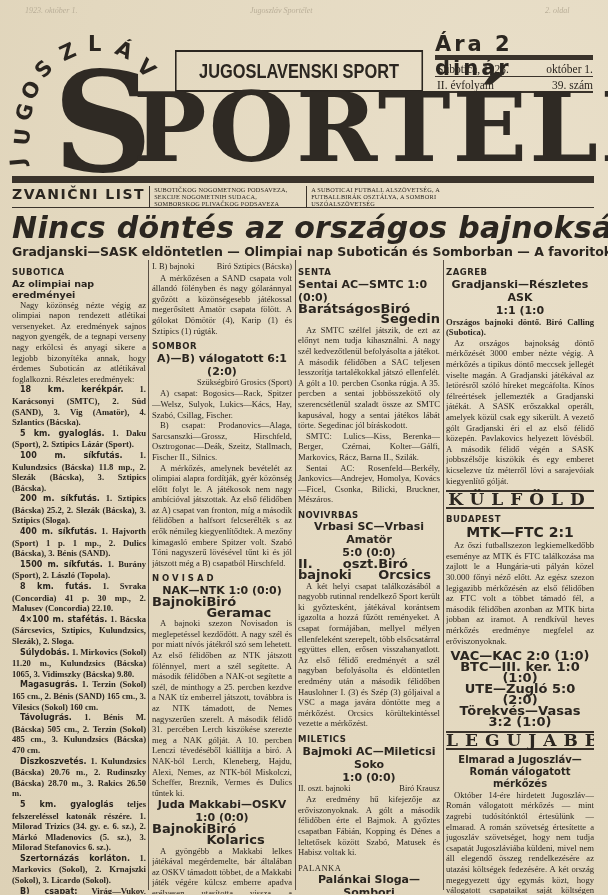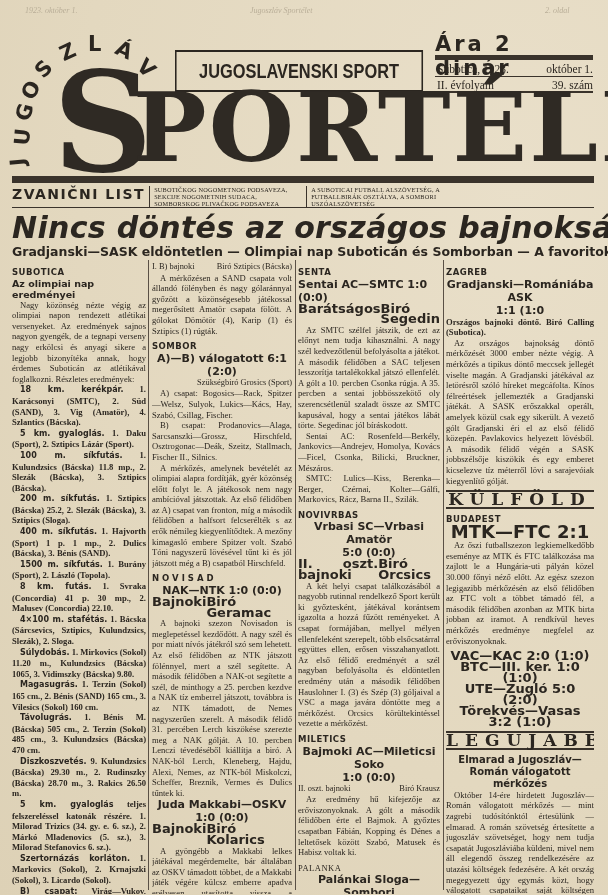--- a/index.html
+++ b/index.html
@@ -136,21 +136,21 @@
       <p class="res"><b>5 km. gyaloglás.</b> <span>1. Daku (Sport), 2. Sztipics Lázár (Sport).</span></p>
       <p class="res"><b>100 m. síkfutás.</b> <span>1. Kulundzsics (Bácska) 11.8 mp., 2. Slezák (Bácska), 3. Sztipics (Bácska).</span></p>
       <p class="res"><b>200 m. síkfutás.</b> <span>1. Sztipics (Bácska) 25.2, 2. Slezák (Bácska), 3. Sztipics (Sloga).</span></p>
       <p class="res"><b>400 m. síkfutás.</b> <span>1. Hajvorth (Sport) 1 p. 1 mp., 2. Dulics (Bácska), 3. Bénis (SAND).</span></p>
       <p class="res"><b>1500 m. síkfutás.</b> <span>1. Burány (Sport), 2. László (Topola).</span></p>
       <p class="res"><b>8 km. futás.</b> <span>1. Svraka (Concordia) 41 p. 30 mp., 2. Malusev (Concordia) 22.10.</span></p>
       <p class="res"><b>4×100 m. stafétás.</b> <span>1. Bácska (Sárcsevics, Sztipics, Kulundzsics, Slezák), 2. Sloga.</span></p>
       <p class="res"><b>Súlydobás.</b> <span>1. Mirkovics (Sokol) 11.20 m., Kulundzsics (Bácska) 1065, 3. Vidimszky (Bácska) 9.80.</span></p>
       <p class="res"><b>Magasugrás.</b> <span>1. Terzin (Sokol) 165 cm., 2. Bénis (SAND) 165 cm., 3. Vilesics (Sokol) 160 cm.</span></p>
       <p class="res"><b>Távolugrás.</b> <span>1. Bénis M. (Bácska) 505 cm., 2. Terzin (Sokol) 485 cm., 3. Kulundzsics (Bácska) 470 cm.</span></p>
-      <p class="res"><b>Diszkoszvetés.</b> <span>9. Kulundzsics (Bácska) 29.30 m., 2. Rudinszky (Bácska) 28.70 m., 3. Rakics 26.50 m.</span></p>
+      <p class="res"><b>Diszkoszvetés.</b> <span>1. Kulundzsics (Bácska) 20.76 m., 2. Rudinszky (Bácska) 28.70 m., 3. Rakics 26.50 m.</span></p>
       <p class="res"><b>5 km. gyaloglás</b> <span>teljes felszereléssel katonák részére. 1. Milorad Trizics (34. gy. e. 6. sz.), 2. Márkó Mladenovics (5. sz.), 3. Milorad Stefanovics 6. sz.).</span></p>
       <p class="res"><b>Szertornázás korláton.</b> <span>1. Markovics (Sokol), 2. Krnajszki (Sokol), 3. Licardo (Sokol).</span></p>
       <p class="res"><b>B) csapat:</b> <span>Virág—Vukov, Bokor—Budanovics, Czopkó, Ördög—Sárcsevics, Svraka, Varga II., Somogyi, Lantos.</span></p>
 
     </div>
 
   </div>
 
   <div class="col col2">
     <div class="meta">
@@ -186,22 +186,22 @@
   </div>
 
   <div class="col col3">
     <div class="city">SENTA</div>
     <div class="match left">Sentai AC—SMTC 1:0 (0:0)</div>
     <div class="meta">
         <b>Barátságos</b>
         <b>Biró Segedinac</b>
       </div>
     <p>Az SMTC szélfel játszik, de ezt az előnyt nem tudja kihasználni. A nagy szél kedvezőtlenül befolyásolta a játékot. A második félidőben a SAC teljesen lesszorítja tartalékokkal játszó ellenfelét. A gólt a 10. percben Csonka rúgja. A 35. percben a sentai jobbösszekötő oly szerencsétlenül szaladt össze az SMTC kapusával, hogy a sentai játékos lábát törte. Segedinac jól bíráskodott.</p>
+    <p>SMTC: Lulics—Kiss, Berenka—Berger, Czérnai, Kolter—Gálfi, Markovics, Rácz, Barna II., Szilák.</p>
     <p>Sentai AC: Rosenfeld—Berkély, Jankovics—Andrejev, Homolya, Kovács—Ficel, Csonka, Bilicki, Bruckner, Mészáros.</p>
-    <p>SMTC: Lulics—Kiss, Berenka—Berger, Czérnai, Kolter—Gálfi, Markovics, Rácz, Barna II., Szilák.</p>
     <div class="city">NOVIVRBAS</div>
     <div class="match">
         <span class="score">Vrbasi SC—Vrbasi Amatör</span>
         <span class="score">5:0 (0:0)</span>
       </div>
     <div class="meta">
         <b>II. oszt. bajnoki</b>
         <b>Biró Orcsics</b>
       </div>
     <p>A két helyi csapat találkozásából a nagyobb rutinnal rendelkező Sport került ki győztesként, játékával korántsem igazolta a hozzá fűzött reményeket. A csapat formájában, mellyel mélyen ellenfeleként szerepelt, több elsőcsatárral együttes ellen, erősen visszahanyatlott. Az első félidő eredményét a szél nagyban befolyásolta és eldöntetlen eredmény után a második félidőben Hauslohner I. (3) és Szép (3) góljaival a VSC a maga javára döntötte meg a mérkőzést. Orcsics körültekintéssel vezette a mérkőzést.</p>
@@ -224,28 +224,28 @@
         <span>II. oszt. bajnoki</span>
         <span>Biró Drenkovics</span>
       </div>
     <p>Egyenrangú ellenfelek küzdelme. A csapatból Szidha és Fischer, a sombori csapatból a következők védelmén, Sulyok kapus Strengarics és Katanics hátvédje említendők.</p>
 
   </div>
 
   <div class="col col4">
     <div class="city">ZAGREB</div>
     <div class="match">
-        <span class="score">Gradjanski—Romániába ASK</span>
+        <span class="score">Gradjanski—Részletes ASK</span>
         <span class="score">1:1 (1:0</span>
       </div>
     <p style="font-weight:bold;text-indent:0">Országos bajnoki döntő. Biró Calling (Subotica).</p>
     <p>Az országos bajnokság döntő mérkőzését 3000 ember nézte végig. A mérkőzés a tipikus döntő meccsek jellegét viselte magán. A Gradjanski játékával az letörésről szóló híreket megcáfolta. Kínos félreértések jellemezték a Gradjanski játékát. A SASK erőszakkal operált, amelyek közül csak egy sikerült. A vezető gólt Gradjanski éri el az első félidő közepén. Pavlakovics helyezett lövésből. A második félidő végén a SASK jobbszélsője kiszökik és egy emberet kicselezve tíz méterről lövi a sarajevóiak kiegyenlítő gólját.</p>
     <div class="box-title">KÜLFÖLD</div>
     <div class="city">BUDAPEST</div>
-    <div class="match" style="font-size:18px;line-height:16px">MTK—FTC 2:1</div>
+    <div class="match" style="font-size:14px;line-height:16px">MTK—FTC 2:1</div>
     <p>Az őszi futballszezon legkiemelkedőbb eseménye az MTK és FTC találkozása ma zajlott le a Hungária-uti pályán közel 30.000 főnyi néző előtt. Az egész szezon legigazibb mérkőzésén az első félidőben az FTC volt a többet támadó fél, a második félidőben azonban az MTK birta jobban az iramot. A rendkívül heves mérkőzés eredménye megfelel az erőviszonyoknak.</p>
     <div style="margin-top:4px">
       <div class="result-line">VAC—KAC 2:0 (1:0)</div>
       <div class="result-line">BTC—III. ker. 1:0 (1:0)</div>
       <div class="result-line">UTE—Zugló 5:0 (2:0)</div>
       <div class="result-line">Törekvés—Vasas 3:2 (1:0)</div>
     </div>
     <div class="box-title">LEGUJABB</div>
     <div class="brief-head">Elmarad a Jugoszláv—Román válogatott mérkőzés</div>
     <p>Október 14-ére hirdetett Jugoszláv—Román válogatott mérkőzés — mint zagrebi tudósítónktól értesülünk — elmarad. A román szövetség értesítette a jugoszláv szövetséget, hogy nem tudja csapatát Jugoszláviába küldeni, mivel nem áll elegendő összeg rendelkezésére az utazási költségek fedezésére. A két ország megegyezett úgy egymás közt, hogy válogatott csapataikat saját költségen küldik a válogatott mérkőzések lejátszására és Jugoszlávia csapata legutóbb már saját költségén utazott Romániába.</p>

